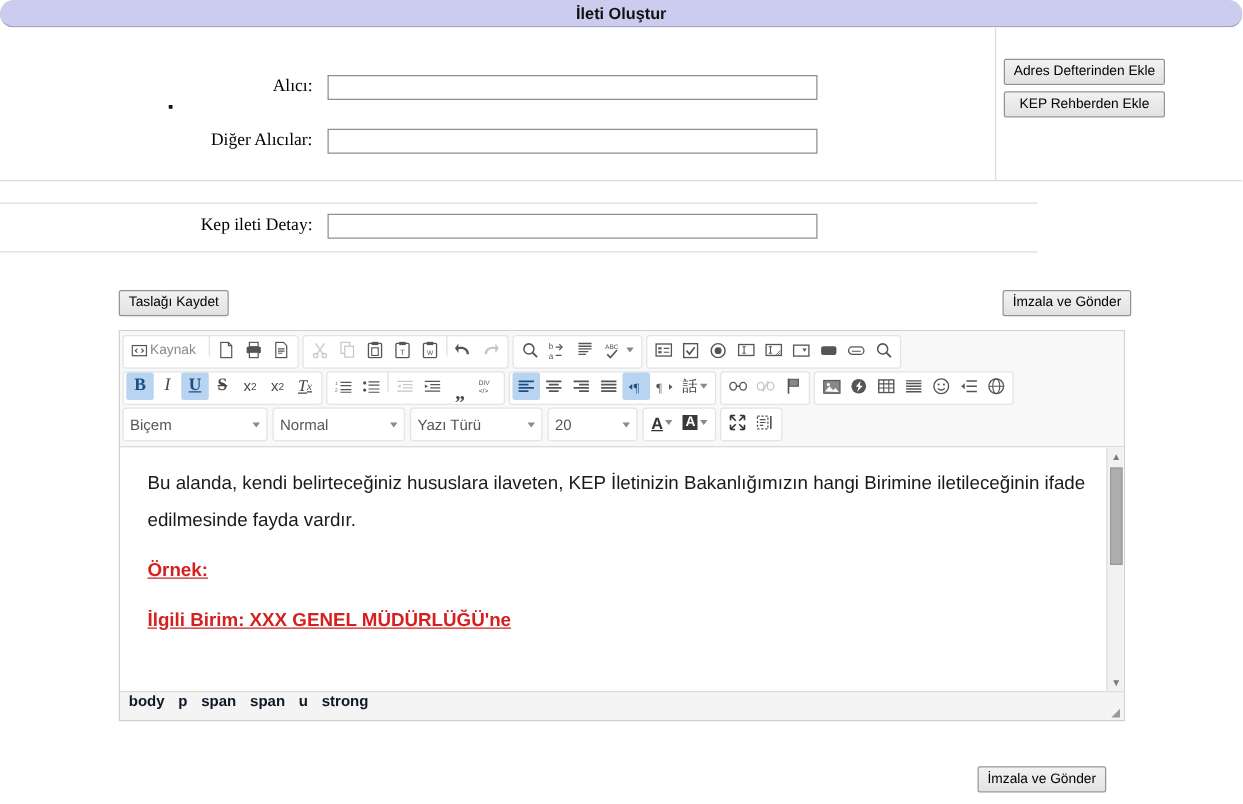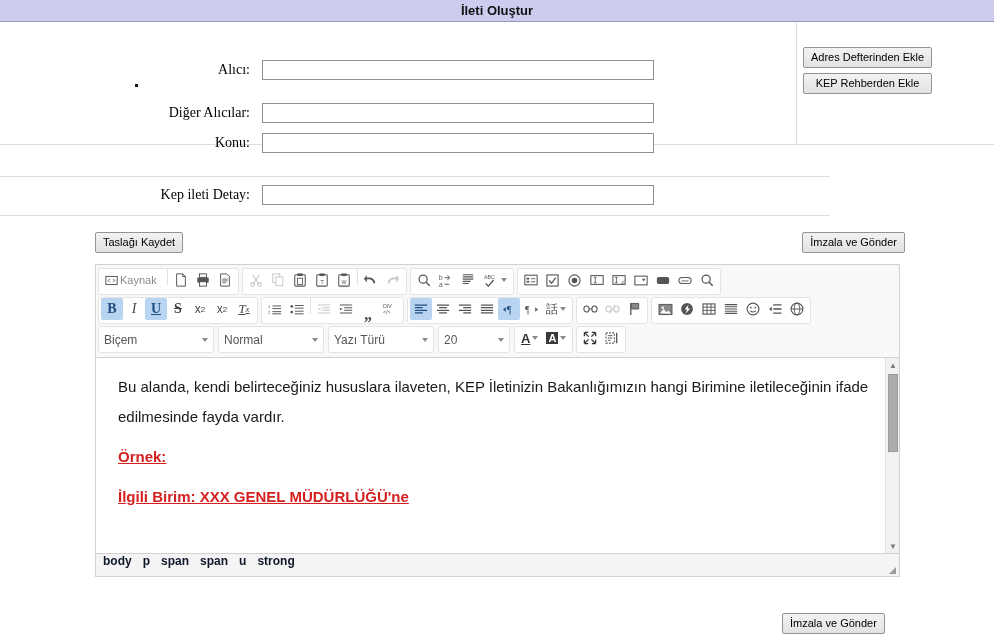--- a/index.html
+++ b/index.html
@@ -12,21 +12,21 @@
     overflow:hidden;
     position:relative;
   }
 
   
   .page-header{
     height:21px;
     background:#ccccee;
     border-bottom:1px solid #9999bb;
     display:flex;align-items:center;justify-content:center;
-    font-weight:bold;font-size:13px;color:#111;
+    font-weight:bold;font-size:13px;color:#111;border-radius:11px;
   }
 
   
   .form-panel{
     position:relative;
     border-bottom:1px solid #dcdcdc;
     height:123px;
     box-sizing:border-box;
   }
   .form-left{
@@ -68,21 +68,21 @@
     font-size:11px;
     color:#000;
     padding:2px 7px 3px 7px;
     cursor:pointer;
     white-space:nowrap;
     line-height:14px;
   }
 
   
   .detail-panel{
-    position:absolute;left:0;top:176px;
+    position:absolute;left:0;top:162px;
     width:830px;height:40px;
     border-top:1px solid #dcdcdc;
     border-bottom:1px solid #dcdcdc;
     box-sizing:border-box;
   }
   #row-detay{left:100px;top:8px;}
 
   
   .editor-zone{
     position:absolute;left:0;top:228px;width:994px;
@@ -212,24 +212,20 @@
   <div class="field-row" id="row-alici">
     <div class="field-label">Alıcı:</div>
     <input class="text-input" type="text" value="" style="">
   </div>
 
   <div class="field-row" id="row-diger">
     <div class="field-label">Diğer Alıcılar:</div>
     <input class="text-input" type="text" value="" style="">
   </div>
 
-  <div class="field-row" id="row-konu">
-    <div class="field-label">Konu:</div>
-    <input class="text-input" type="text" value="" style="">
-  </div>
 
   <div class="side-buttons">
     <button class="gray-btn">Adres Defterinden Ekle</button>
     <button class="gray-btn">KEP Rehberden Ekle</button>
   </div>
 </div>
 
 <div class="detail-panel">
   <div class="field-row" id="row-detay">
     <div class="field-label">Kep ileti Detay:</div>

